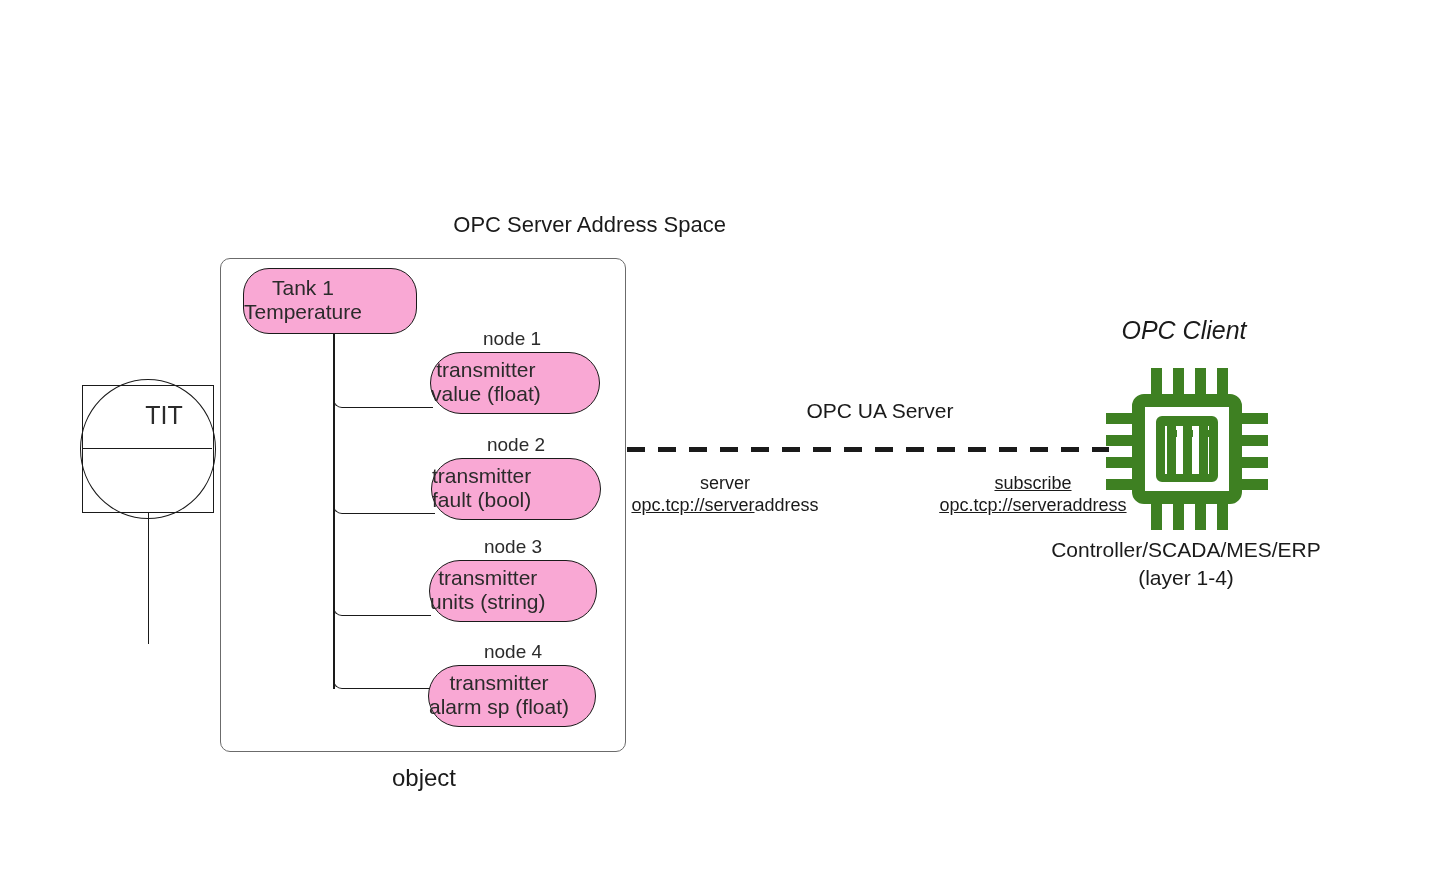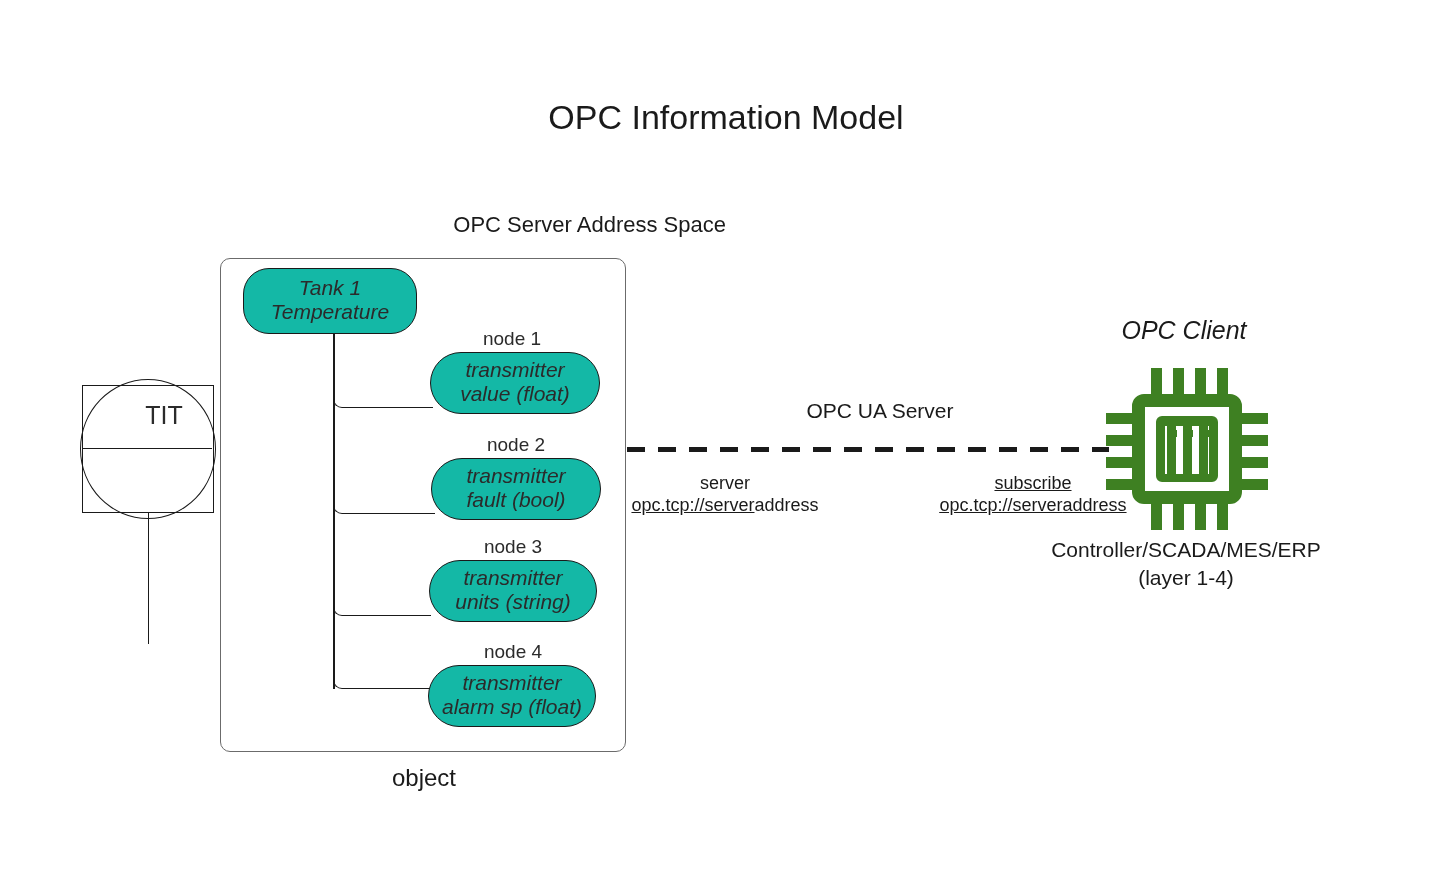--- a/index.html
+++ b/index.html
@@ -67,30 +67,28 @@
     border-radius: 10px;
     box-sizing: border-box;
     background: transparent;
   }
 
   
   .pill {
     box-sizing: border-box;
     border: 1.6px solid #1a1a1a;
     border-radius: 32px;
-    background: #14b8a6;
+    background: #f9a8d4;
     display: flex;
     align-items: center;
-    justify-content: center;
     font-size: 21px;
     line-height: 1.16;
     text-align: center;
     white-space: pre-line;
     color: #2b2b2b;
-    font-style: italic;
   }
   #tank-node {
     left: 243px; top: 268px;
     width: 174px; height: 66px;
     border-radius: 26px;
     font-size: 21px;
     z-index: 4;
   }
   .node-pill { z-index: 4; }
   .node-label {
@@ -177,21 +175,20 @@
   #chip-icon {
     left: 1104px; top: 366px;
     width: 166px; height: 166px;
   }
 </style>
 </head>
 <body>
 
 <div id="canvas">
 
-  <div class="abs" id="title">OPC Information Model</div>
 
   <div class="abs" id="server-caption">OPC Server Address Space</div>
 
   <div class="abs" id="address-space"></div>
 
   <div class="abs tree-line" style="left:333px; top:334px; width:1.5px; height:355px;"></div>
 
   <div class="abs elbow" style="left:333px; top:326px; width:100px; height:82px;"></div>
 
   <div class="abs elbow" style="left:333px; top:406px; width:102px; height:108px;"></div>

